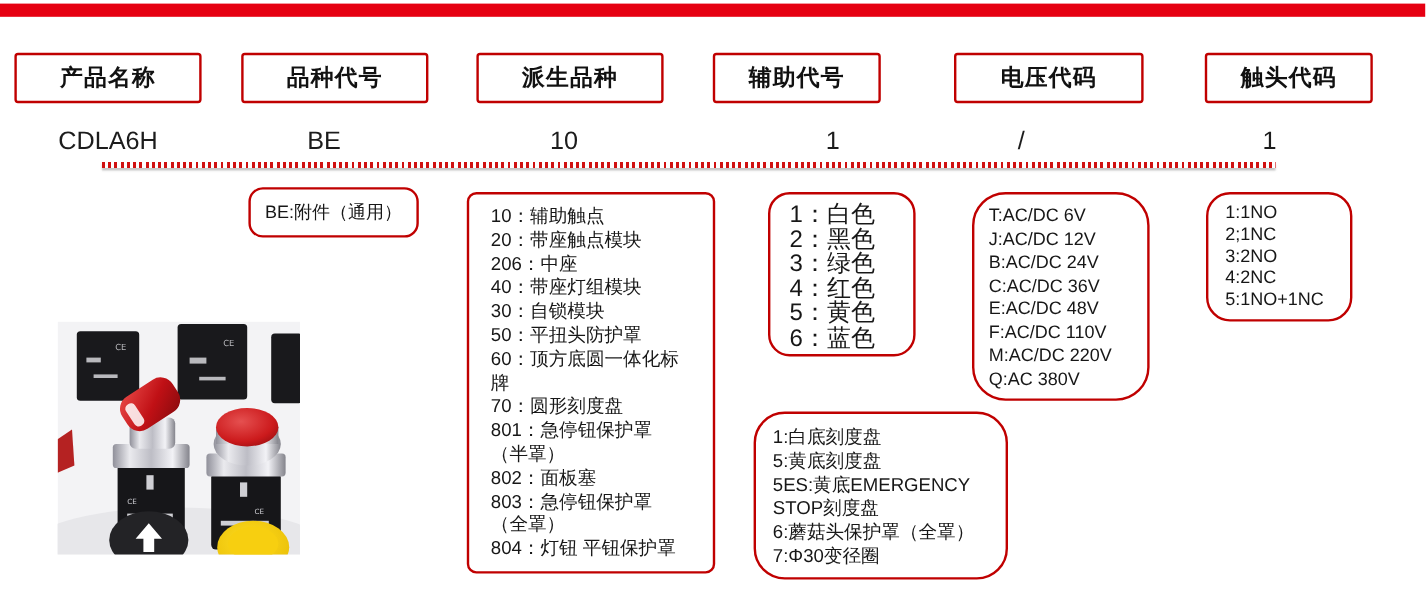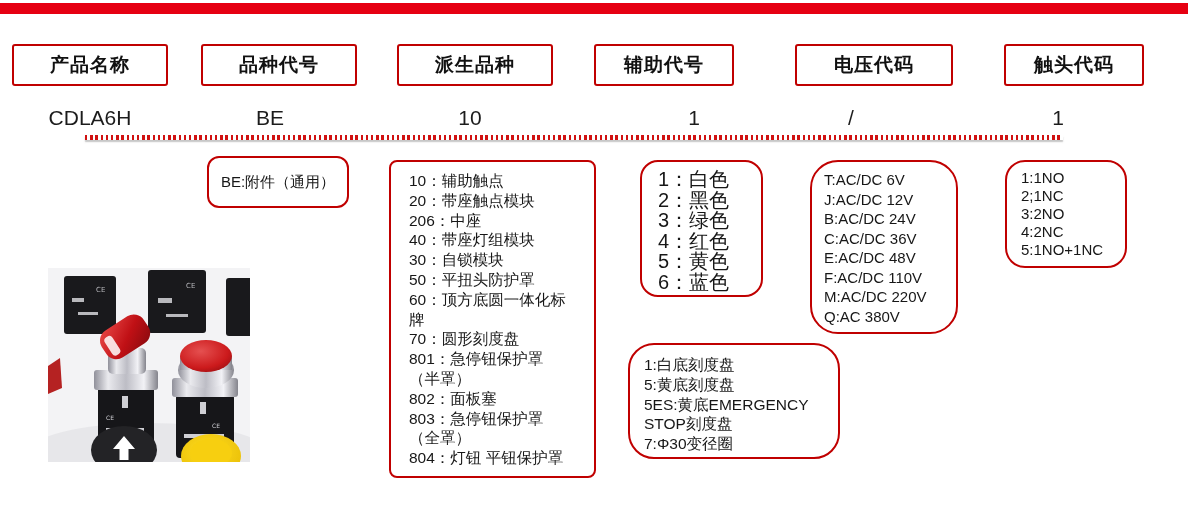--- a/index.html
+++ b/index.html
@@ -16,36 +16,36 @@
   .codeval{position:absolute;top:106px;transform:translateX(-50%);font-size:21px;color:#1c1c1c;
            white-space:nowrap;}
 
   .dotline{position:absolute;left:85px;top:135px;width:978px;height:5px;
            background:repeating-linear-gradient(90deg,var(--dot-red,#d01111) 0 2.4px,transparent 2.4px 5.2px);
            box-shadow:0 2px 1.5px rgba(150,150,150,.55);}
 
   .notebox{position:absolute;border:2.5px solid var(--border-red,#c00000);background:#fff;color:#171717;}
   .notebox ul{list-style:none;margin:0;padding:0;}
 
-  .be-box{left:207px;top:156px;width:142px;height:52px;border-radius:12px;
+  .be-box{left:207px;top:156px;width:142px;height:42px;border-radius:12px;
           display:flex;align-items:center;justify-content:center;font-size:15px;}
 
   .derived-box{left:389px;top:160px;width:207px;height:318px;border-radius:8px;
                padding:9px 26px 8px 18px;font-size:15.5px;line-height:19.8px;}
 
   .color-box{left:640px;top:160px;width:123px;height:137px;border-radius:18px;
              padding:7px 4px 0 16px;font-size:20px;line-height:20.5px;}
 
   .voltage-box{left:810px;top:160px;width:148px;height:174px;border-radius:28px;
                padding:8px 2px 0 12px;font-size:15px;line-height:19.5px;}
 
   .contact-box{left:1005px;top:160px;width:122px;height:108px;border-radius:20px;
                padding:7px 2px 0 14px;font-size:15px;line-height:18px;}
 
-  .extra-box{left:628px;top:343px;width:212px;height:116px;border-radius:26px;
+  .extra-box{left:628px;top:343px;width:212px;height:140px;border-radius:26px;
              padding:10px 10px 8px 14px;font-size:15.5px;line-height:19.8px;}
 
   .photo{position:absolute;left:48px;top:268px;width:202px;height:194px;}
 </style>
 </head>
 <body>
 
 <div class="canvas">
 
   <div class="topbar"></div>
@@ -131,20 +131,21 @@
       <li>4:2NC</li>
       <li>5:1NO+1NC</li>
     </ul>
   </div>
 
   <div class="notebox extra-box">
     <ul>
       <li>1:白底刻度盘</li>
       <li>5:黄底刻度盘</li>
       <li>5ES:黄底EMERGENCY STOP刻度盘</li>
+      <li>6:蘑菇头保护罩（全罩）</li>
       <li>7:Φ30变径圈</li>
     </ul>
   </div>
 
   <svg class="photo" viewBox="0 0 202 194" role="img">
     <defs>
       <linearGradient id="chrome" x1="0" y1="0" x2="1" y2="0">
         <stop offset="0" stop-color="#90909a"></stop>
           <stop offset="0.22" stop-color="#eaeaee"></stop>
         <stop offset="0.5" stop-color="#bdbdc5"></stop>

